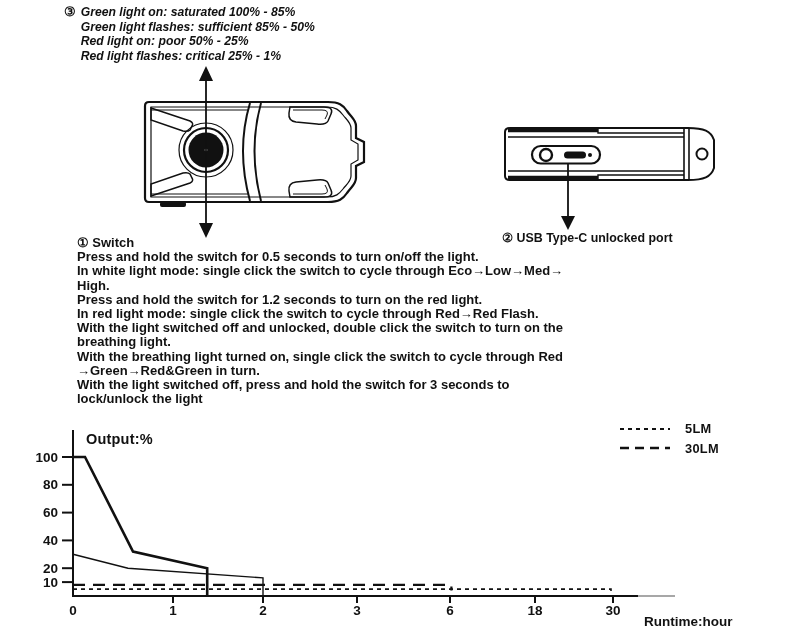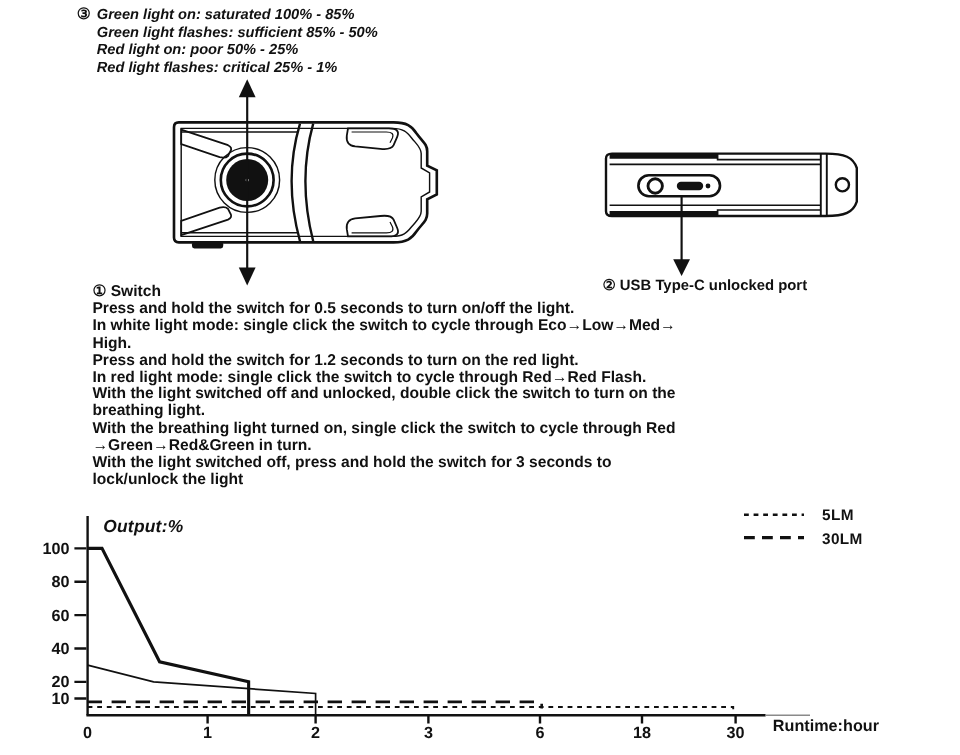--- a/index.html
+++ b/index.html
@@ -12,22 +12,22 @@
   .abs{position:absolute;}
   .prelines{white-space:pre-line;}
   #battery-note{left:64px;top:5px;display:flex;gap:5px;}
   #battery-number{font-size:13px;font-weight:600;line-height:14.6px;}
   #battery-lines{font-size:12.2px;font-weight:600;line-height:14.6px;font-style:italic;}
   #top-view-svg{left:138px;top:64px;}
   #side-view-svg{left:498px;top:116px;}
   #usb-label{left:502px;top:230px;font-size:12.4px;font-weight:700;}
   #switch-note{left:77px;top:236px;font-size:13px;font-weight:600;line-height:14.2px;}
   #chart-svg{left:0;top:413px;}
-  #output-label{left:86px;top:431px;font-size:14.5px;font-weight:700;letter-spacing:0.2px;font-style:italic;}
-  #runtime-label{left:644px;top:597px;font-size:13.5px;font-weight:700;}
+  #output-label{left:86px;top:431px;font-size:14.5px;font-weight:700;letter-spacing:0.2px;}
+  #runtime-label{left:644px;top:614px;font-size:13.5px;font-weight:700;}
   #legend{left:618px;top:419px;}
   .legend-row{display:flex;align-items:center;gap:13px;height:19.5px;}
   .legend-label{font-size:12.8px;font-weight:700;letter-spacing:0.3px;}
   .tick-label{font-family:"Liberation Sans",sans-serif;font-weight:700;font-size:13.5px;fill:#111;}
 </style>
 </head>
 <body>
 
 <div id="page">
 

